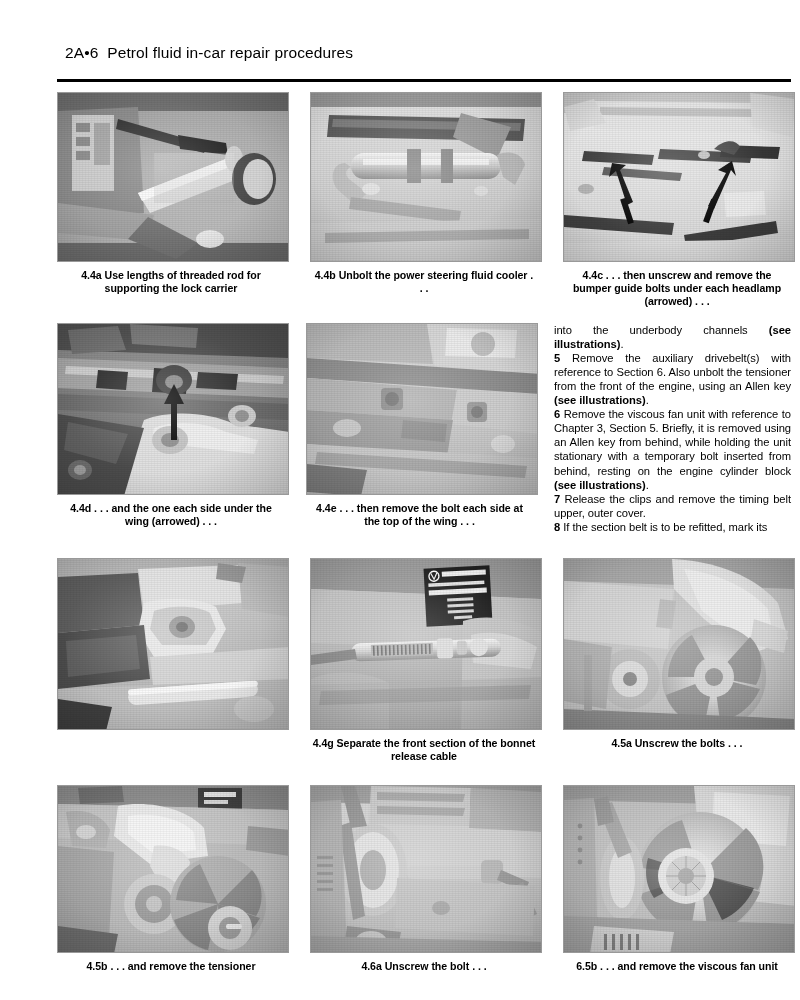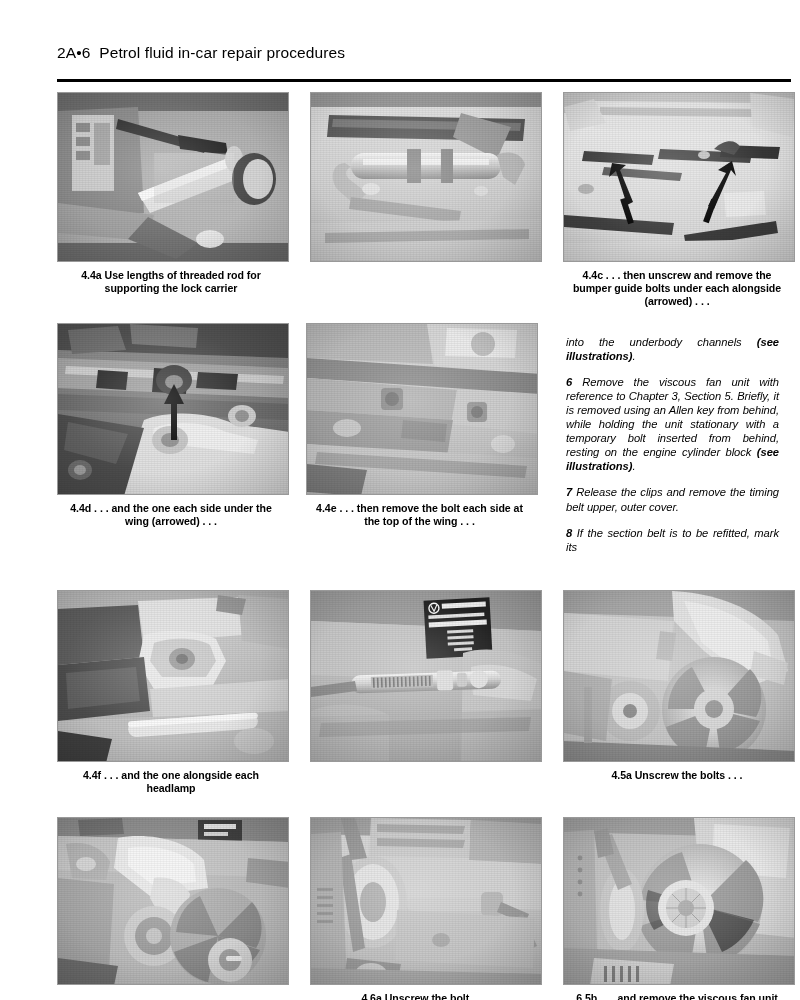--- a/index.html
+++ b/index.html
@@ -28,21 +28,21 @@
     position: absolute;
     left: 57px;
     top: 44px;
     width: 734px;
     font-size: 15.5px;
     font-weight: 400;
     letter-spacing: 0.1px;
     color: #000;
     white-space: nowrap;
   }
-  .header-num { font-weight: 400; }
+  .header-num { font-weight: 400; margin-left: 8px; }
   .header-rule {
     position: absolute;
     left: 57px;
     top: 79px;
     width: 734px;
     height: 2.6px;
     background: #000;
   }
 
   
@@ -111,21 +111,21 @@
   }
 
   
   .bodytext {
     font-size: 11.2px;
     line-height: 14.1px;
     text-align: justify;
     color: #000;
     letter-spacing: -0.05px;
   }
-  .bodytext p { margin: 12px; font-style: italic; }
+  .bodytext p { margin: 0; }
   .bodytext b { font-weight: bold; }
   .stepnum { font-weight: bold; }
 
   
   .arrow-svg { position: absolute; overflow: visible; }
 </style>
 </head>
 <body>
 
 <div class="page">
@@ -210,20 +210,21 @@
               <path d="M40 104 L150 118 L148 130 L38 116 Z" fill="#adadad"></path>
               <path d="M0 130 L232 126 L232 170 L0 170 Z" fill="#d2d2d2"></path>
               <path d="M14 140 L218 136 L218 146 L14 150 Z" fill="#b0b0b0"></path>
               <ellipse cx="60" cy="96" rx="9" ry="6" fill="#e8e8e8"></ellipse>
               <ellipse cx="170" cy="98" rx="7" ry="5" fill="#e2e2e2"></ellipse>
             </svg>
           </div>
           <div class="grain"></div>
           <div class="vig"></div>
         </div>
+        <div class="caption">4.4b  Unbolt the power steering fluid cooler . . .</div>
       </div>
 
       <div class="cell">
         <div class="photo h170">
           <div class="layer">
             <svg width="232" height="170" viewBox="0 0 232 170" preserveAspectRatio="none">
               <defs>
                 <linearGradient id="g4c1" x1="0" y1="0" x2="0" y2="1">
                   <stop offset="0" stop-color="#f2f2f2"></stop>
                     <stop offset="1" stop-color="#d8d8d8"></stop>
@@ -257,21 +258,21 @@
           </svg>
           <svg class="arrow-svg" style="left:0;top:0;width:232px;height:170px" viewBox="0 0 232 170">
             <g fill="#000000">
               <path d="M144 113 L162 80 L154 77 L168 68 L172 83 L167 77 L150 116 Z"></path>
               <rect x="143" y="106" width="6" height="24" transform="rotate(20 146 118)"></rect>
             </g>
           </svg>
           <div class="grain"></div>
           <div class="vig"></div>
         </div>
-        <div class="caption">4.4c  . . . then unscrew and remove the bumper guide bolts under each alongside (arrowed) . . .</div>
+        <div class="caption">4.4c  . . . then unscrew and remove the bumper guide bolts under each headlamp (arrowed) . . .</div>
       </div>
     </div>
 
     <div class="row" style="margin-top:14px">
 
       <div class="cell">
         <div class="photo h172">
           <div class="layer">
             <svg width="232" height="172" viewBox="0 0 232 172" preserveAspectRatio="none">
               <defs>
@@ -351,20 +352,23 @@
         </div>
         <div class="caption">4.4e  . . . then remove the bolt each side at the top of the wing . . .</div>
       </div>
 
       <div class="cell wide-text">
         <div class="bodytext">
           <p>
             <span>into   the   underbody   channels   </span><b>(see illustrations)</b><span>.</span>
           </p>
           <p>
+            <span class="stepnum">5</span><span> Remove  the  auxiliary  drivebelt(s)  with reference  to  Section  6.  Also  unbolt  the tensioner from the front of the engine, using an Allen key </span><b>(see illustrations)</b><span>.</span>
+          </p>
+          <p>
             <span class="stepnum">6</span><span> Remove the viscous fan unit with reference to Chapter 3, Section 5. Briefly, it is removed using an Allen key from behind, while holding the  unit  stationary  with  a  temporary  bolt inserted from behind, resting on the engine cylinder block </span><b>(see illustrations)</b><span>.</span>
           </p>
           <p>
             <span class="stepnum">7</span><span> Release  the  clips  and  remove  the  timing belt upper, outer cover.</span>
           </p>
           <p>
             <span class="stepnum">8</span><span> If the section belt is to be refitted, mark its</span>
           </p>
         </div>
       </div>
@@ -398,21 +402,20 @@
               <rect x="70" y="126" width="130" height="16" rx="8" fill="#eeeeee" transform="rotate(-4 135 134)"></rect>
               <rect x="70" y="126" width="130" height="6" rx="3" fill="#ffffff" transform="rotate(-4 135 130)"></rect>
               <path d="M0 140 L54 148 L48 172 L0 172 Z" fill="#3d3d3d"></path>
               <ellipse cx="196" cy="150" rx="20" ry="13" fill="#d2d2d2"></ellipse>
               <path d="M160 4 L188 8 L184 24 L158 20 Z" fill="#9b9b9b"></path>
             </svg>
           </div>
           <div class="grain"></div>
           <div class="vig"></div>
         </div>
-        <div class="caption">4.4f  . . . and the one alongside each headlamp</div>
       </div>
 
       <div class="cell">
         <div class="photo h172">
           <div class="layer">
             <svg width="232" height="172" viewBox="0 0 232 172" preserveAspectRatio="none">
               <defs>
                 <linearGradient id="g4g1" x1="0" y1="0" x2="0" y2="1">
                   <stop offset="0" stop-color="#cfcfcf"></stop>
                     <stop offset="1" stop-color="#aeaeae"></stop>
@@ -469,20 +472,21 @@
                 <circle cx="168" cy="90" r="9" fill="#e8e8e8"></circle>
               </g>
               <path d="M0 96 L44 90 L46 100 L0 106 Z" fill="#8e8e8e"></path>
               <path d="M0 126 L232 118 L232 172 L0 172 Z" fill="#b6b6b6" opacity=".55"></path>
               <path d="M10 132 L220 126 L218 140 L8 146 Z" fill="#a0a0a0" opacity=".6"></path>
             </svg>
           </div>
           <div class="grain"></div>
           <div class="vig"></div>
         </div>
+        <div class="caption">4.4g  Separate the front section of the bonnet release cable</div>
       </div>
 
       <div class="cell">
         <div class="photo h172">
           <div class="layer">
             <svg width="232" height="172" viewBox="0 0 232 172" preserveAspectRatio="none">
               <defs>
                 <radialGradient id="g5aFan" cx=".5" cy=".5" r=".5">
                   <stop offset="0" stop-color="#f4f4f4"></stop>
                     <stop offset="1" stop-color="#b5b5b5"></stop>
@@ -556,20 +560,21 @@
               <circle cx="172" cy="142" r="11" fill="#a2a2a2"></circle>
               <rect x="168" y="138" width="16" height="5" rx="2" fill="#efefef"></rect>
               <path d="M0 60 L56 66 L50 168 L0 168 Z" fill="#a6a6a6"></path>
               <path d="M0 140 L60 148 L56 168 L0 168 Z" fill="#6d6d6d"></path>
               <path d="M190 40 L232 44 L232 70 L188 64 Z" fill="#9e9e9e"></path>
             </svg>
           </div>
           <div class="grain"></div>
           <div class="vig"></div>
         </div>
+        <div class="caption">4.5b  . . . and remove the tensioner</div>
       </div>
 
       <div class="cell">
         <div class="photo h168">
           <div class="layer">
             <svg width="232" height="168" viewBox="0 0 232 168" preserveAspectRatio="none">
               <defs>
                 <linearGradient id="g6a1" x1="0" y1="0" x2="0" y2="1">
                   <stop offset="0" stop-color="#dcdcdc"></stop>
                     <stop offset="1" stop-color="#bfbfbf"></stop>

